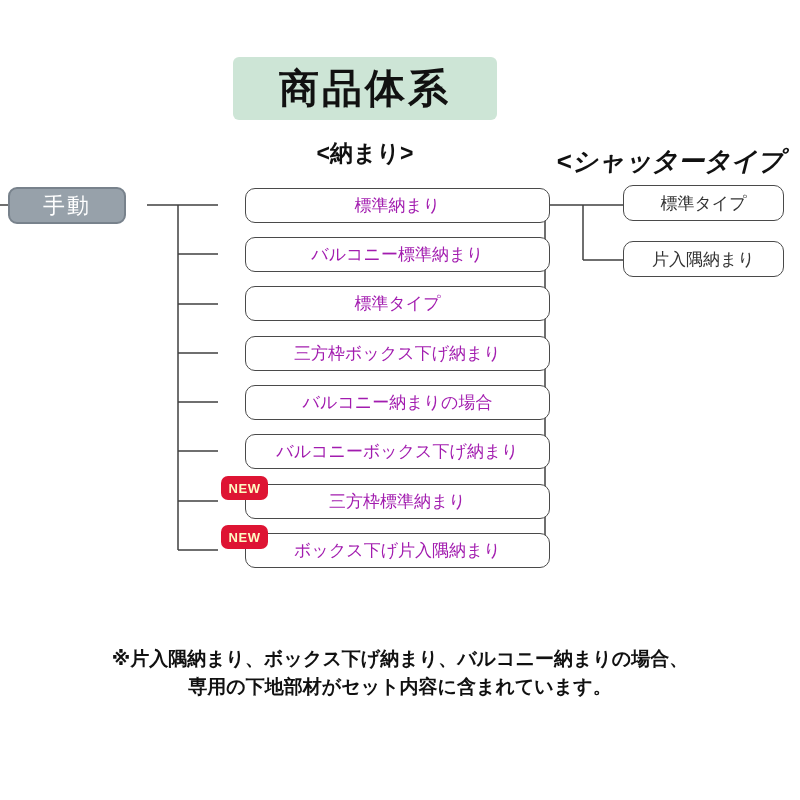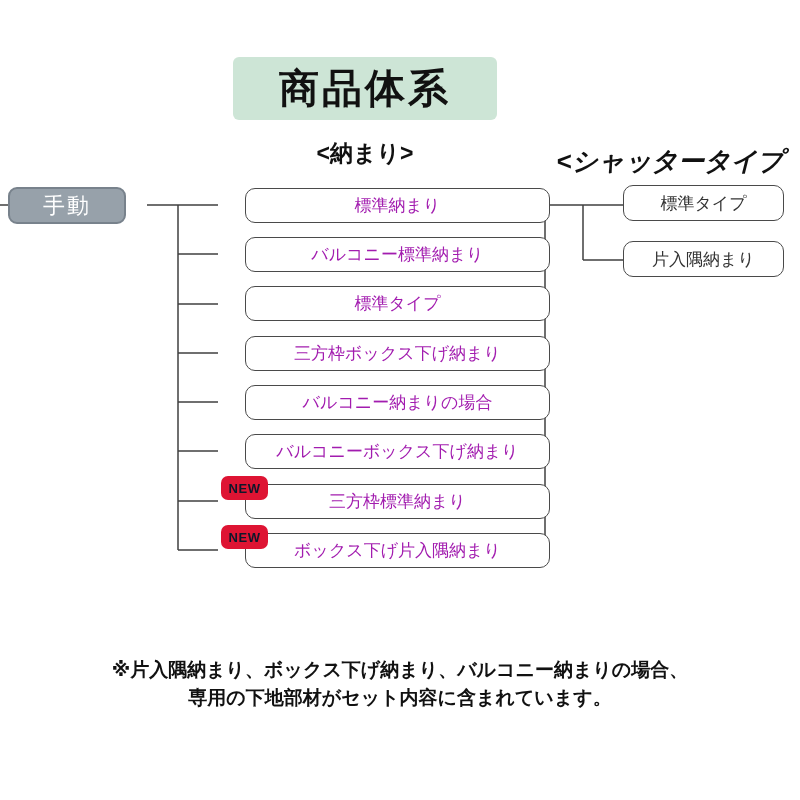--- a/index.html
+++ b/index.html
@@ -54,29 +54,28 @@
     border:1.5px solid #4a4a4a;border-radius:10px;box-sizing:border-box;
     display:flex;align-items:center;justify-content:center;
     font-size:17px;color:#333;
     z-index:2;
   }
   .new-badge{
     position:absolute;left:221px;width:47px;height:24px;
     background:var(--badge-bg,#de1433);
     border-radius:7px;
     display:flex;align-items:center;justify-content:center;
-    font-size:13px;font-weight:bold;color:#0f172a;letter-spacing:0.5px;
+    font-size:13px;font-weight:bold;color:#fef9c3;letter-spacing:0.5px;
     z-index:3;
   }
   .note{
     position:absolute;left:0;top:645px;width:800px;
     text-align:center;
     font-size:19px;font-weight:600;line-height:28px;color:#111;
     z-index:2;
-    margin-top:11px;
   }
 </style>
 </head>
 <body>
 
 <div id="stage">
 
   <svg id="wires" width="800" height="800">
     <line x1="0" y1="205" x2="10" y2="205"></line>
     <line x1="147" y1="205" x2="178" y2="205"></line>

